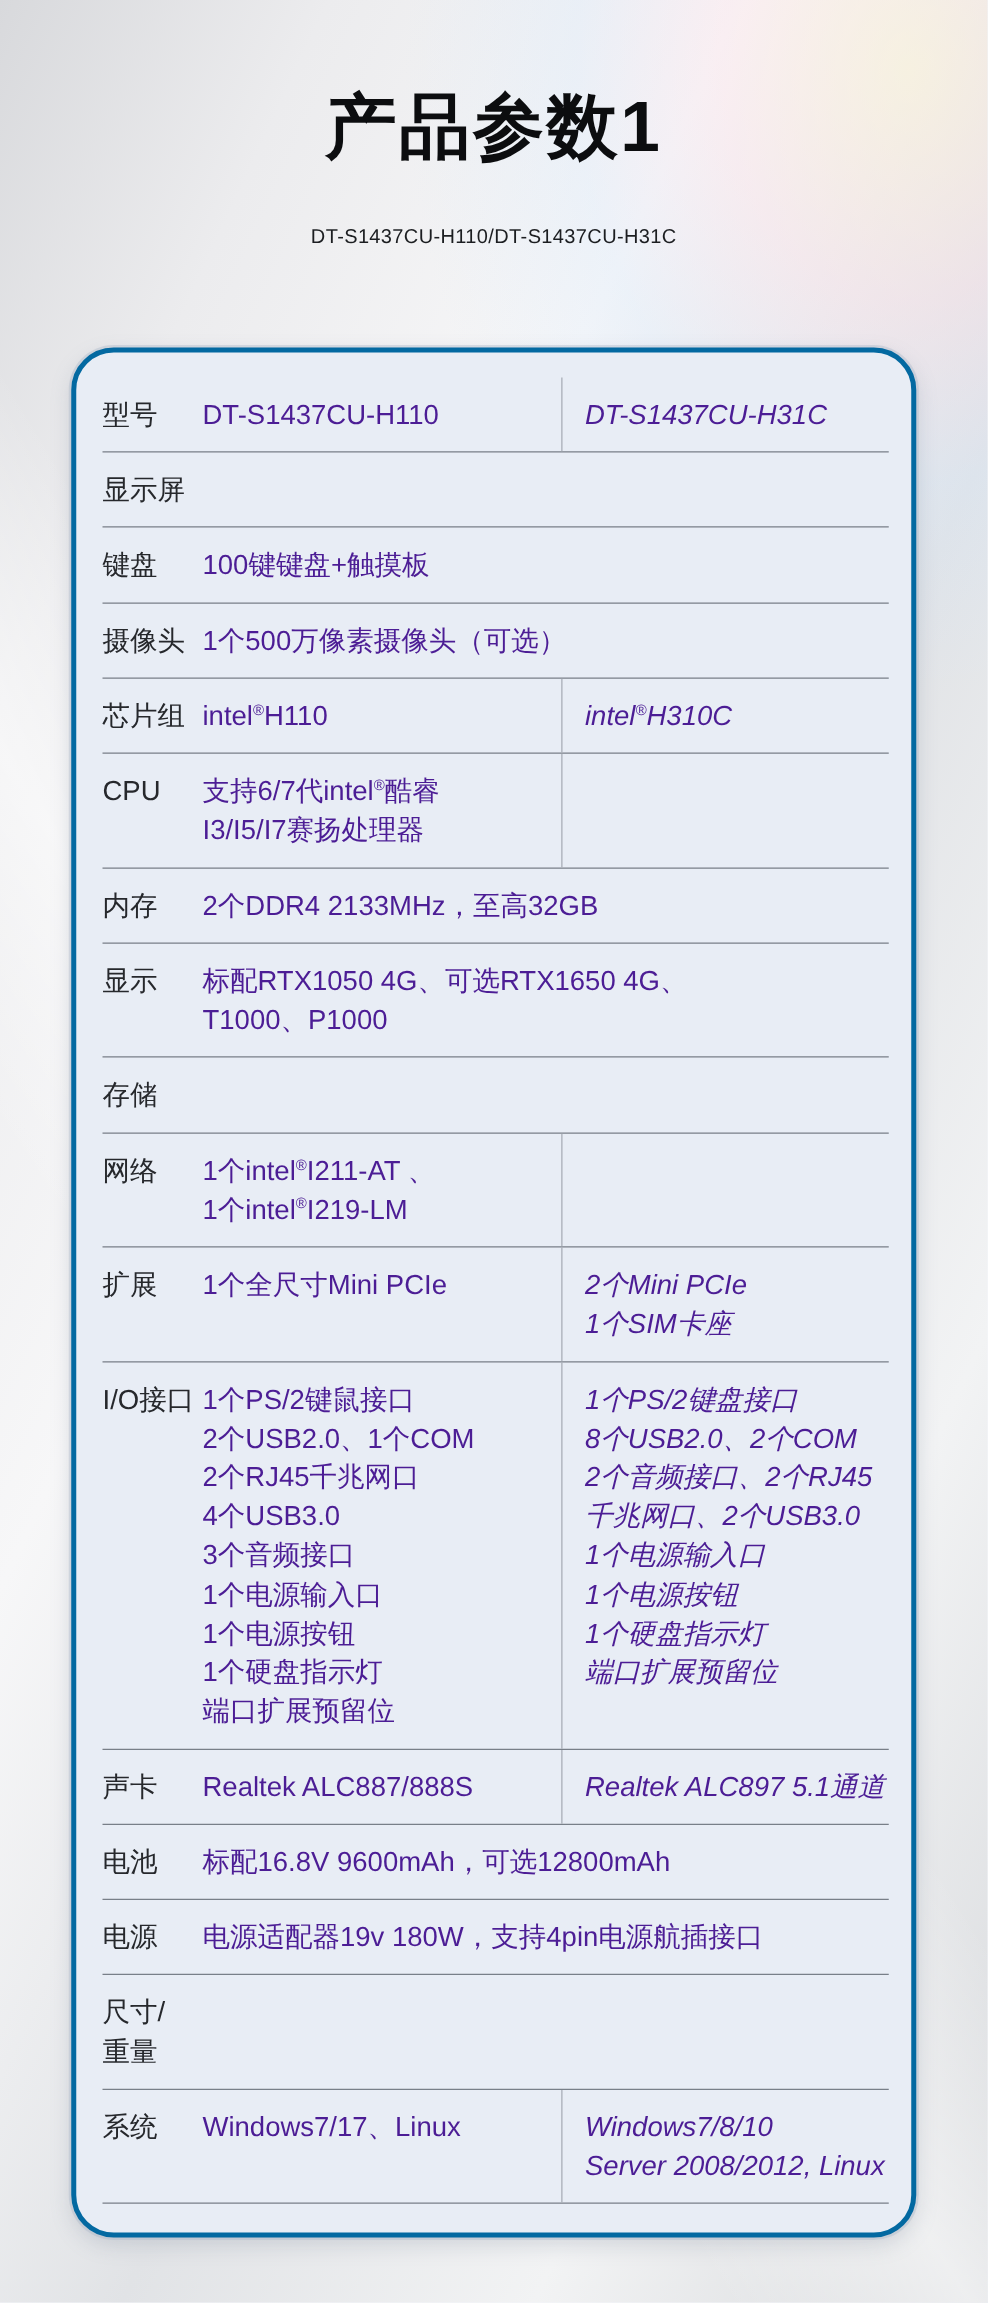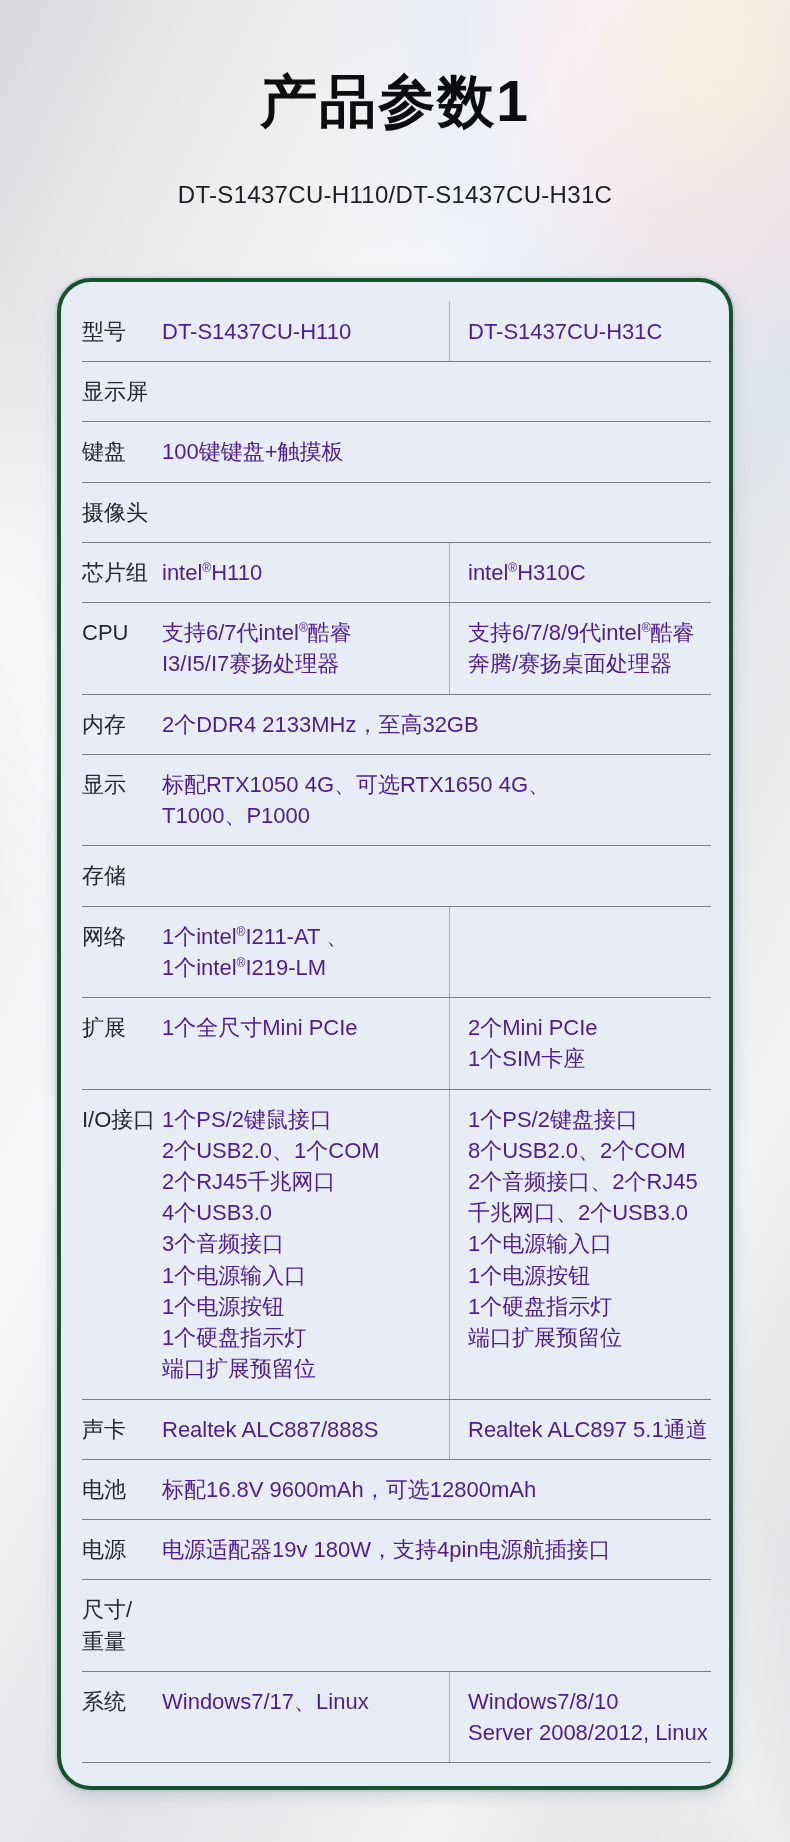--- a/index.html
+++ b/index.html
@@ -11,44 +11,44 @@
       radial-gradient(75% 40% at 92% 3%, rgba(255,243,210,.5) 0%, rgba(255,218,228,.3) 25%, rgba(210,230,252,.28) 45%, rgba(255,255,255,0) 68%),
       linear-gradient(115deg,#d8d9dc 0%,#ececee 16%,#f7f7f8 36%,#e1e3e6 58%,#f2f3f4 78%,#d7d9dc 100%);
   }
   .page{position:relative;width:790px;height:1590px;}
   .title{
     margin:0;padding-top:64px;text-align:center;
     font-size:57px;font-weight:800;color:#0c0d0f;letter-spacing:2px;
   }
   .subtitle{
     margin-top:40px;text-align:center;
-    font-size:24px;font-weight:400;color:#1c1e21;letter-spacing:.3px;
+    font-size:16px;font-weight:400;color:#1c1e21;letter-spacing:.3px;
   }
   .card{
     position:absolute;left:57px;top:278px;width:676px;height:1512px;
     box-sizing:border-box;
     background:#e8edf5;
-    border:4px solid #14532d;border-radius:34px;
+    border:4px solid #0369a1;border-radius:34px;
     box-shadow:0 0 0 2px rgba(173,185,203,.42), 0 6px 16px rgba(120,132,150,.25);
   }
   .table{padding:20px 18px 0 21px;}
   .row{
     display:flex;align-items:flex-start;position:relative;
     border-bottom:1px solid #787f88;
     padding:14px 0;
   }
   .label{
     flex:0 0 80px;
     font-size:22px;line-height:1.42;color:#26282c;
   }
   .cell{font-size:22px;line-height:1.42;color:#4c1d95;}
   .cell.full{flex:1;}
   .cell.left{flex:0 0 267px;padding-right:20px;box-sizing:content-box;}
   .vdiv{flex:0 0 1px;align-self:stretch;background:#a6acb5;margin:-14px 0;}
-  .cell.right{flex:1;padding-left:18px;}
+  .cell.right{flex:1;padding-left:18px;font-style:italic;}
   sup{font-size:12px;vertical-align:super;line-height:0;}
 </style>
 </head>
 <body>
 
 <div class="page">
   <h1 class="title">产品参数1</h1>
   <div class="subtitle">DT-S1437CU-H110/DT-S1437CU-H31C</div>
 
   <div class="card">
@@ -61,32 +61,32 @@
         </div>
         <div class="row">
           <div class="label">显示屏</div>
         </div>
         <div class="row">
           <div class="label">键盘</div>
           <div class="cell full">100键键盘+触摸板</div>
         </div>
         <div class="row">
           <div class="label">摄像头</div>
+          <div class="cell full">1个500万像素摄像头（可选）</div>
         </div>
         <div class="row">
           <div class="label">芯片组</div>
           <div class="cell left">intel<sup>®</sup>H110</div>
           <div class="vdiv"></div>
           <div class="cell right">intel<sup>®</sup>H310C</div>
         </div>
         <div class="row">
           <div class="label">CPU</div>
           <div class="cell left">支持6/7代intel<sup>®</sup>酷睿<br>I3/I5/I7赛扬处理器</div>
           <div class="vdiv"></div>
-          <div class="cell right">支持6/7/8/9代intel<sup>®</sup>酷睿<br>奔腾/赛扬桌面处理器</div>
         </div>
         <div class="row">
           <div class="label">内存</div>
           <div class="cell full">2个DDR4 2133MHz，至高32GB</div>
         </div>
         <div class="row">
           <div class="label">显示</div>
           <div class="cell full">标配RTX1050 4G、可选RTX1650 4G、<br>T1000、P1000</div>
         </div>
         <div class="row">

